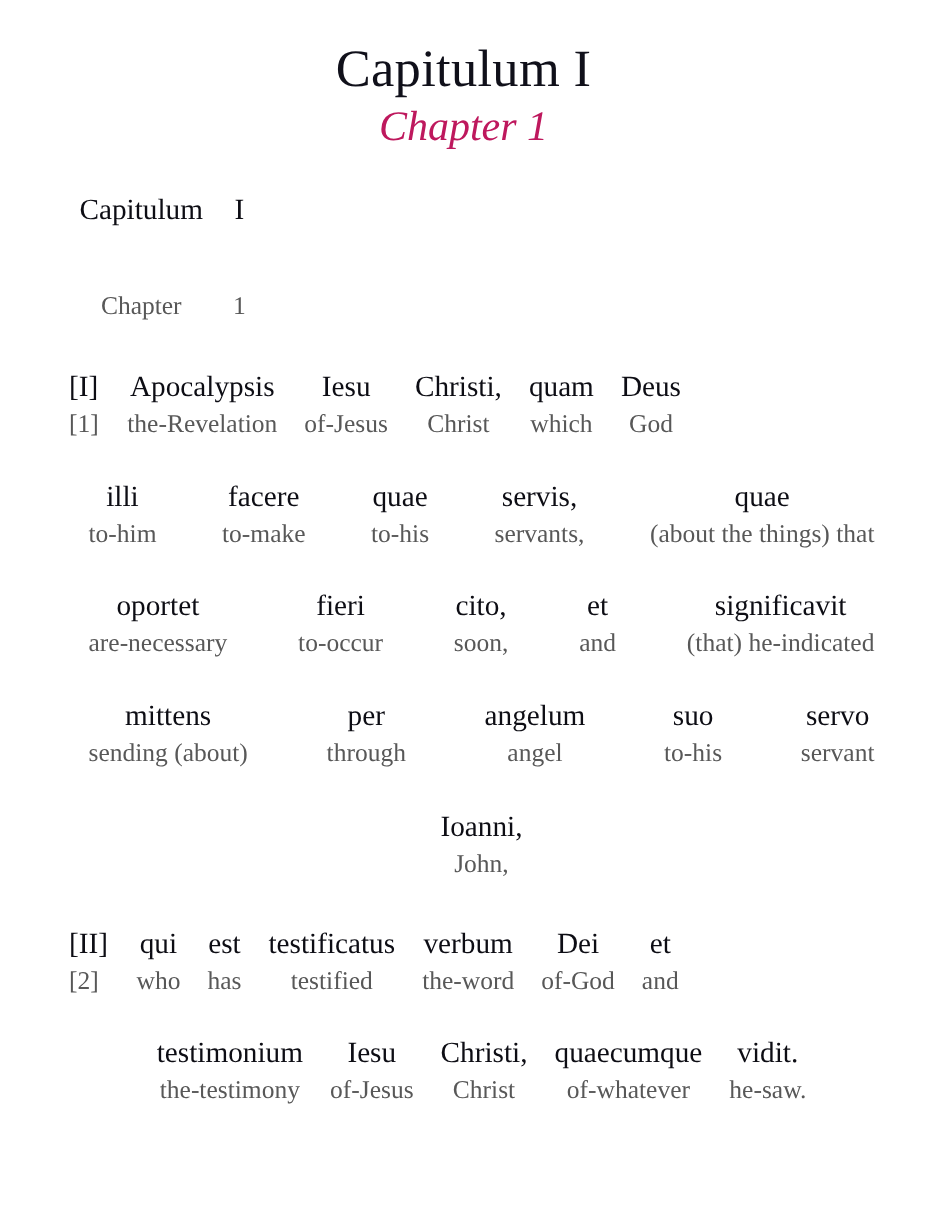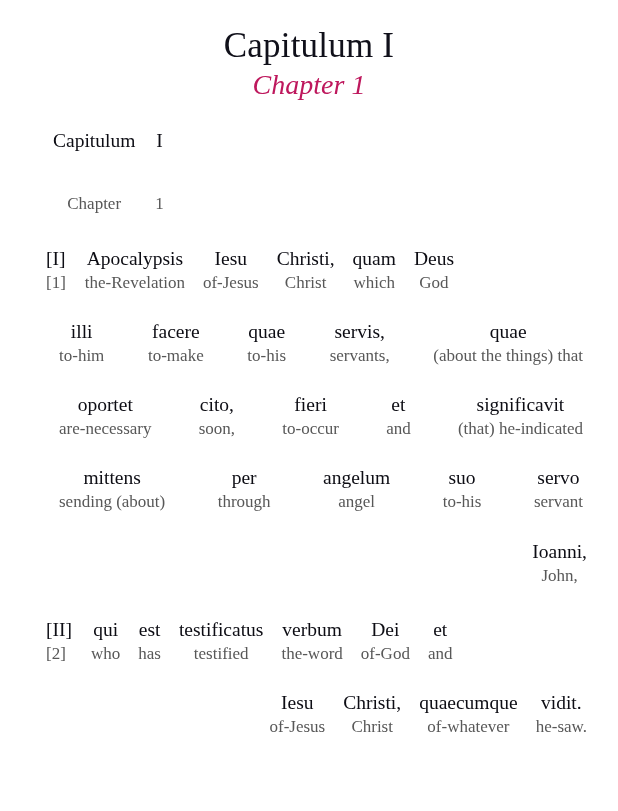--- a/index.html
+++ b/index.html
@@ -67,21 +67,21 @@
   
   .line-verse-start {
     justify-content: flex-start;
   }
   .line-continued {
     justify-content: space-between;
     padding-left: 4px;
     padding-right: 4px;
   }
   .line-flushleft {
-    justify-content: flex-end;
+    justify-content: center;
   }
 
   .wordpair {
     display: flex;
     flex-direction: column;
     align-items: center;
     padding: 0 9px;
   }
   .wordpair.pair-marker {
     padding-left: 0;
@@ -180,26 +180,26 @@
           <div class="w-latin">quae</div>
           <div class="w-gloss">(about the things) that</div>
         </div>
       </div>
       <div class="interlinear-line line-continued row-gap-inner">
         <div class="wordpair">
           <div class="w-latin">oportet</div>
           <div class="w-gloss">are-necessary</div>
         </div>
         <div class="wordpair">
+          <div class="w-latin">fieri</div>
+          <div class="w-gloss">to-occur</div>
+        </div>
+        <div class="wordpair">
           <div class="w-latin">cito,</div>
           <div class="w-gloss">soon,</div>
-        </div>
-        <div class="wordpair">
-          <div class="w-latin">fieri</div>
-          <div class="w-gloss">to-occur</div>
         </div>
         <div class="wordpair">
           <div class="w-latin">et</div>
           <div class="w-gloss">and</div>
         </div>
         <div class="wordpair">
           <div class="w-latin">significavit</div>
           <div class="w-gloss">(that) he-indicated</div>
         </div>
       </div>
@@ -256,20 +256,24 @@
           <div class="w-latin">Dei</div>
           <div class="w-gloss">of-God</div>
         </div>
         <div class="wordpair">
           <div class="w-latin">et</div>
           <div class="w-gloss">and</div>
         </div>
       </div>
       <div class="interlinear-line line-flushleft row-gap-inner">
         <div class="wordpair">
+          <div class="w-latin">testimonium</div>
+          <div class="w-gloss">the-testimony</div>
+        </div>
+        <div class="wordpair">
           <div class="w-latin">Iesu</div>
           <div class="w-gloss">of-Jesus</div>
         </div>
         <div class="wordpair">
           <div class="w-latin">Christi,</div>
           <div class="w-gloss">Christ</div>
         </div>
         <div class="wordpair">
           <div class="w-latin">quaecumque</div>
           <div class="w-gloss">of-whatever</div>

